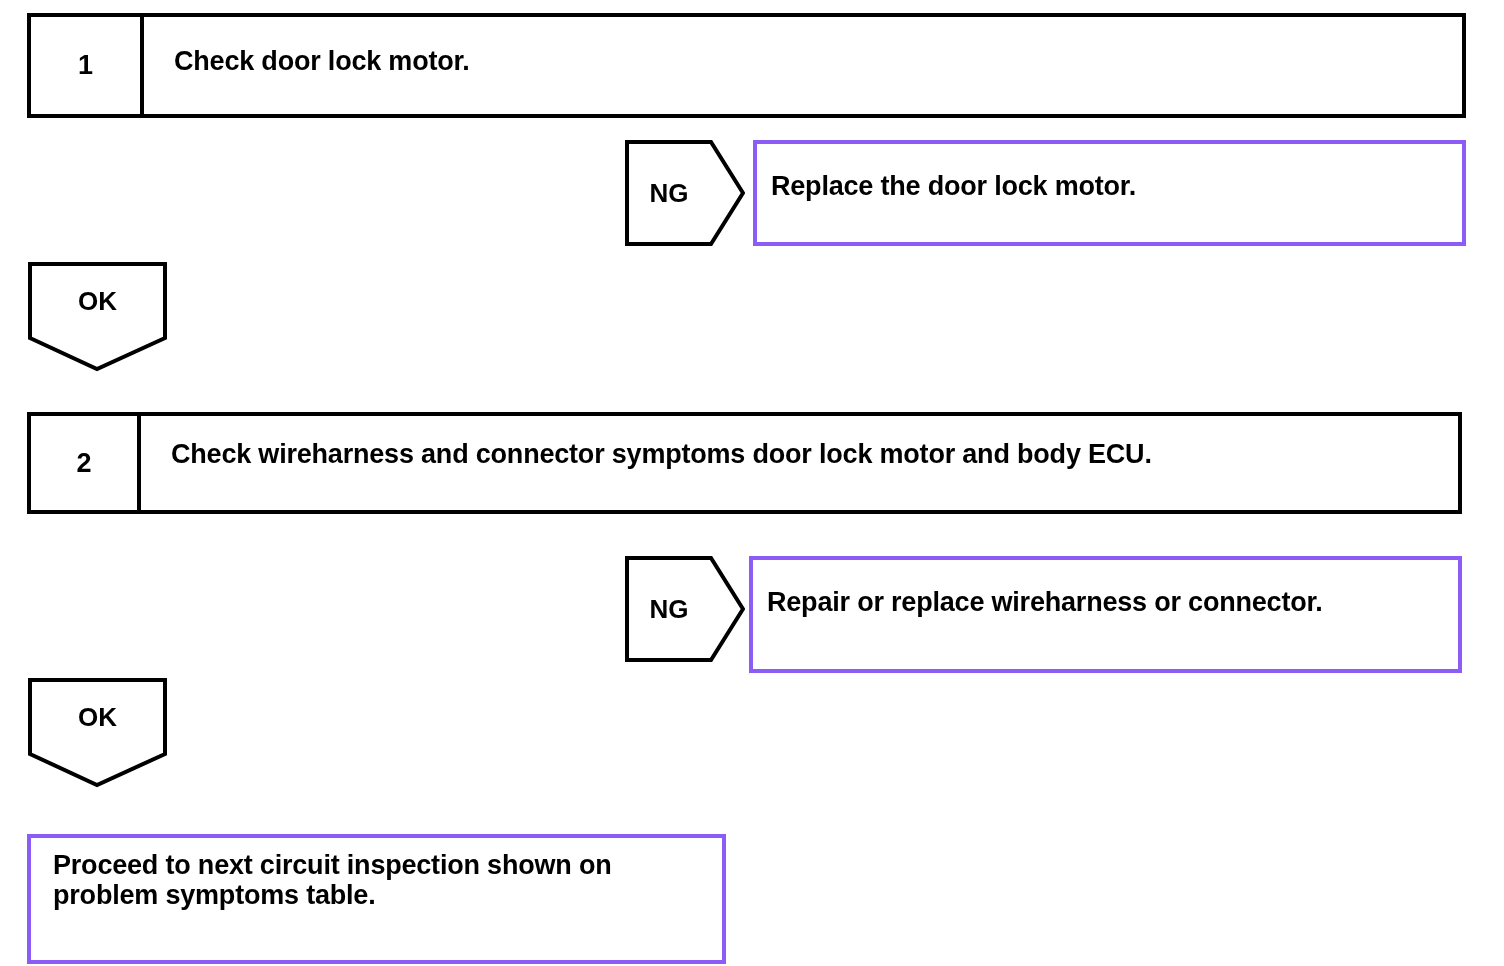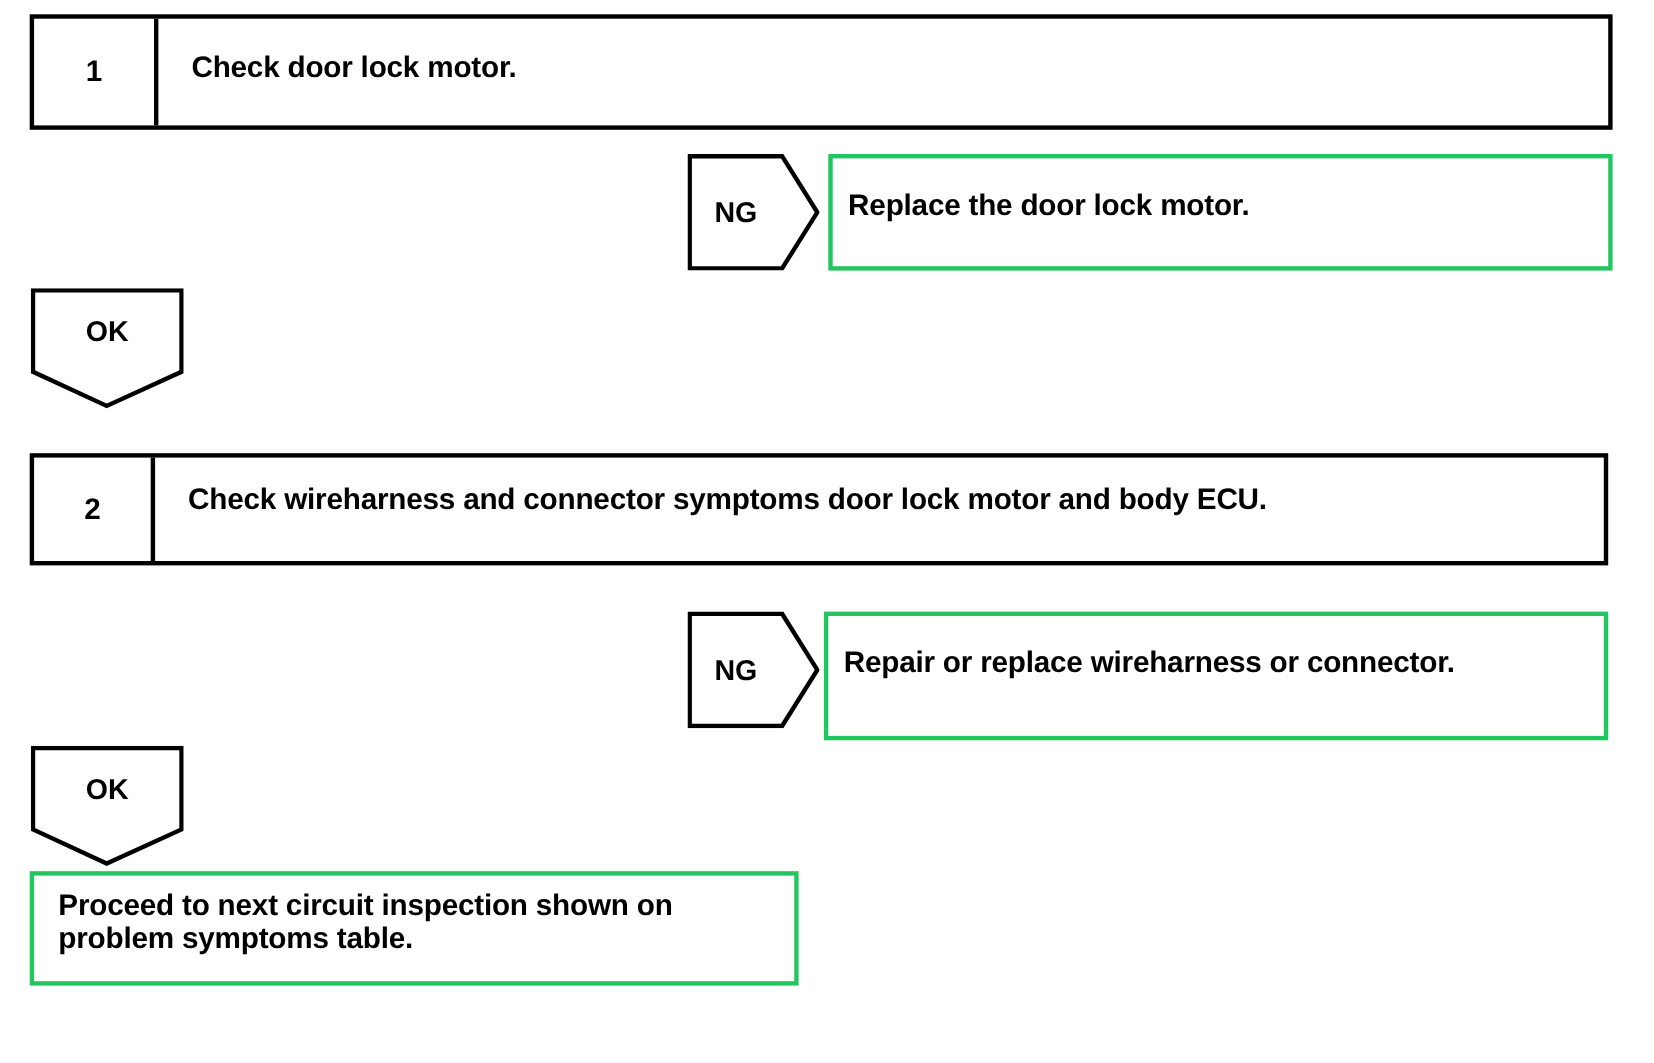--- a/index.html
+++ b/index.html
@@ -55,21 +55,21 @@
     font-size: 27px;
     letter-spacing: -0.2px;
     white-space: nowrap;
     margin-left: 16px;
   }
 
   
   .plain-box {
     position: absolute;
     box-sizing: border-box;
-    border: 4px solid #22c55e;
+    border: 4px solid #8b5cf6;
     background: #ffffff;
   }
   .plain-text {
     position: absolute;
     font-weight: bold;
     font-size: 27px;
     letter-spacing: -0.2px;
     line-height: 1.12;
     white-space: pre-line;
   }
@@ -170,18 +170,18 @@
     <div class="plain-text" style="left:14px; top:27px;">Repair or replace wireharness or connector.</div>
   </div>
 
   <div class="ok-arrow" style="left:28px; top:678px;">
     <svg width="139" height="110" viewBox="0 0 139 110">
       <polygon points="2,2 137,2 137,76 69,107 2,76" fill="#ffffff" stroke="#000000" stroke-width="4" stroke-linejoin="miter"></polygon>
     </svg>
     <div class="ok-label">OK</div>
   </div>
 
-  <div class="plain-box" style="left:27px; top:792px; width:699px; height:104px;">
+  <div class="plain-box" style="left:27px; top:834px; width:699px; height:130px;">
     <div class="plain-text" style="left:22px; top:12px;">Proceed to next circuit inspection shown on
 problem symptoms table.</div>
   </div>
 
 </div>
 
 </body></html>

